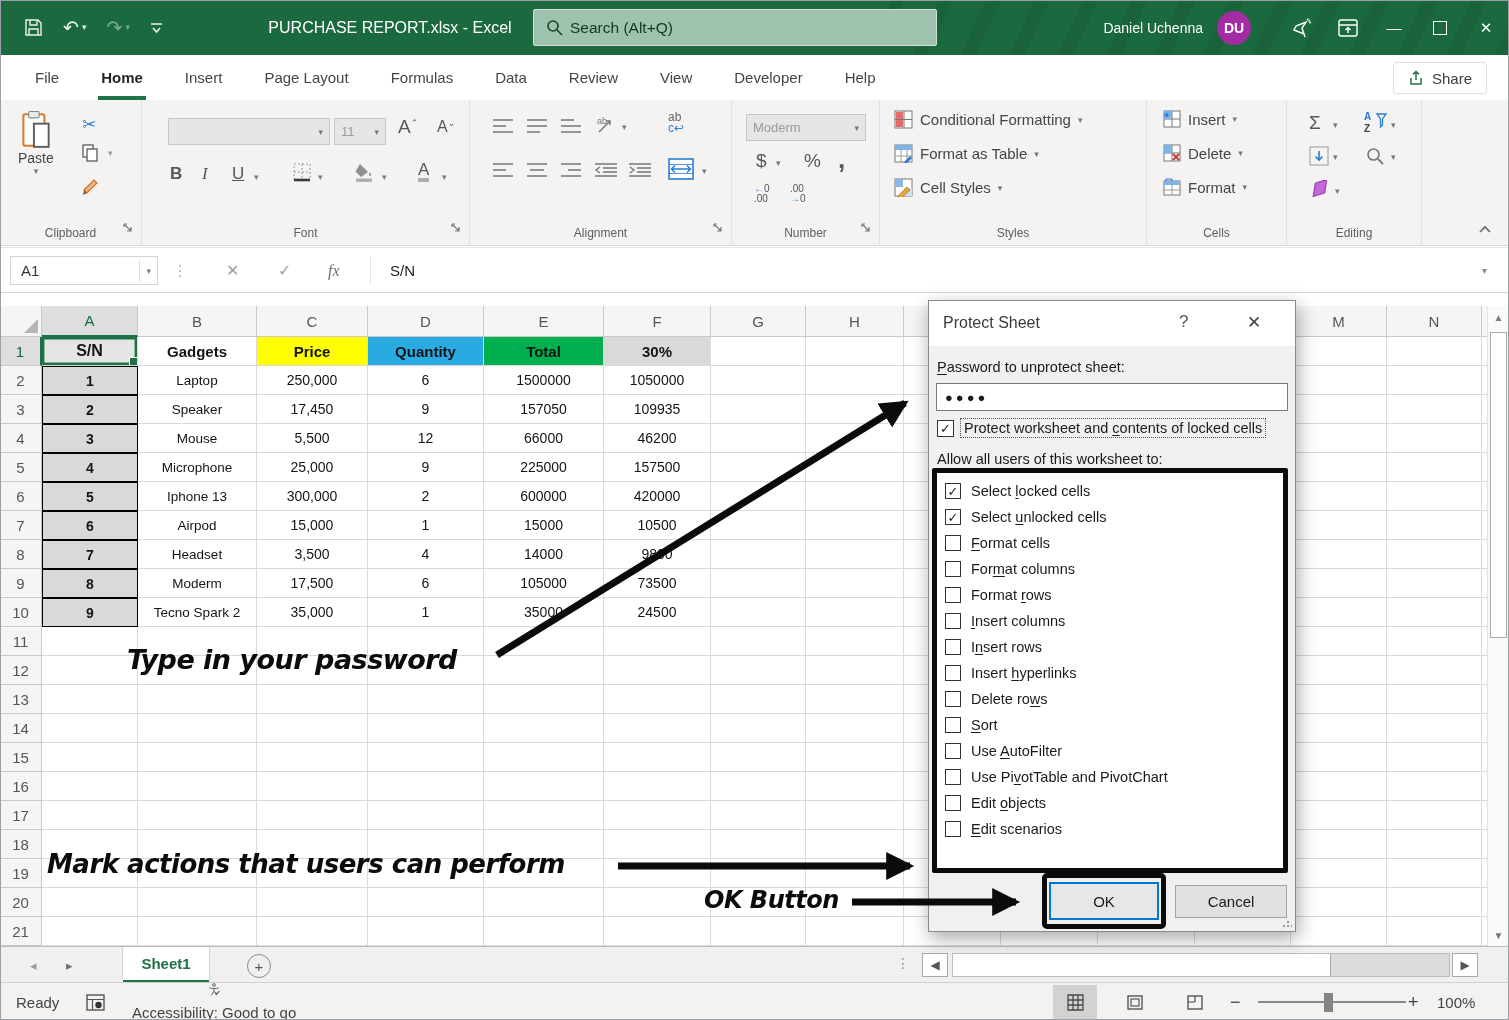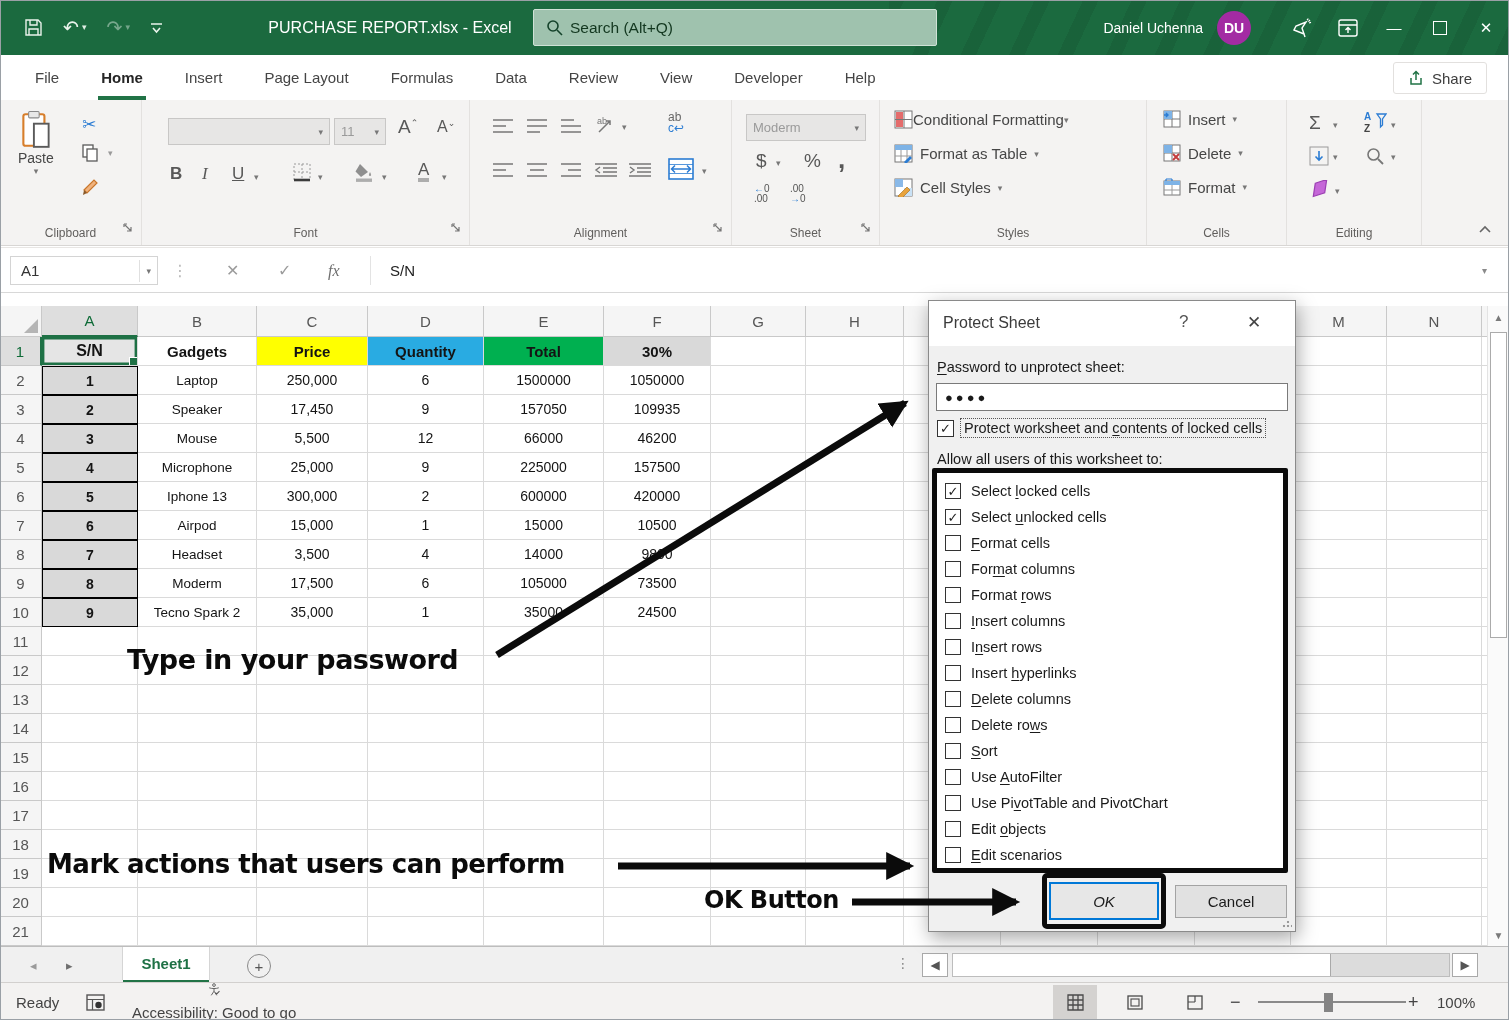--- a/index.html
+++ b/index.html
@@ -84,33 +84,33 @@
     display:flex;align-items:center;padding-left:8px;font-size:13px;letter-spacing:3px;font-weight:700;}
   #protect-row{position:absolute;left:8px;top:117px;display:flex;align-items:center;gap:6px;}
   .cb{width:17px;height:17px;background:#fff;border:1px solid #333;box-sizing:border-box;display:flex;align-items:center;
     justify-content:center;font-size:13px;color:#222;flex:0 0 17px;}
   .focus-dotted{border:1px dotted #555;padding:1px 3px;}
   #allow-label{position:absolute;left:8px;top:150px;}
   #perm-list{position:absolute;left:3px;top:167px;width:356px;height:405px;background:#fff;border:5px solid #0b0b0b;
     border-radius:2px;box-sizing:border-box;padding:5px 0 0 5px;overflow:hidden;}
   .perm{height:26px;display:flex;align-items:center;gap:10px;padding-left:3px;}
   #ok-wrap{position:absolute;left:113px;top:572px;width:124px;height:56px;border:5px solid #0b0b0b;border-radius:5px;
-    box-sizing:border-box;background:#F0F0F0;display:flex;align-items:center;justify-content:center;font-style:italic;}
+    box-sizing:border-box;background:#F0F0F0;display:flex;align-items:center;justify-content:center;}
   #ok-btn{width:110px;height:38px;background:#E7E7E7;border:2px solid #0078D7;box-sizing:border-box;
     display:flex;align-items:center;justify-content:center;font-size:15px;color:#1a1a1a;}
   #cancel-btn{position:absolute;left:246px;top:584px;width:112px;height:33px;background:#E1E1E1;border:1px solid #a3a3a3;
     box-sizing:border-box;display:flex;align-items:center;justify-content:center;font-size:15px;color:#1a1a1a;}
   #grip{position:absolute;right:3px;bottom:3px;width:10px;height:10px;
     background:radial-gradient(circle at 2px 8px,#9a9a9a 1px,transparent 1.6px),
                radial-gradient(circle at 6px 8px,#9a9a9a 1px,transparent 1.6px),
                radial-gradient(circle at 6px 4px,#9a9a9a 1px,transparent 1.6px),
                radial-gradient(circle at 10px 8px,#9a9a9a 1px,transparent 1.6px);}
   
   #overlay{position:absolute;inset:0;pointer-events:none;z-index:20;}
-  .note{position:absolute;font-family:"DejaVu Sans",sans-serif;font-weight:800;color:#0b0b0b;letter-spacing:-.5px;z-index:21;}
+  .note{position:absolute;font-family:"DejaVu Sans",sans-serif;font-weight:800;color:#0b0b0b;letter-spacing:-.5px;z-index:21;font-style:italic;}
   
   #tabbar{position:absolute;left:0;top:946px;width:1509px;height:36px;background:#F0F0F0;border-top:1px solid #bdbdbd;box-sizing:border-box;}
   .navarr{position:absolute;top:0;height:36px;display:flex;align-items:center;color:#9a9a9a;font-size:13px;}
   #sheet-tab{position:absolute;left:122px;top:0;width:86px;height:33px;background:#fff;border-right:1px solid #d5d5d5;
     border-left:1px solid #d5d5d5;display:flex;align-items:center;justify-content:center;font-size:15px;font-weight:700;color:#1E7145;}
   #sheet-tab::after{content:"";position:absolute;left:0;right:0;bottom:-3px;height:3px;background:#217346;}
   #addsheet{position:absolute;left:247px;top:7px;width:22px;height:22px;border:1px solid #8a8a8a;border-radius:50%;
     display:flex;align-items:center;justify-content:center;color:#555;font-size:15px;}
   #hs-dots{position:absolute;left:896px;top:8px;color:#8a8a8a;font-size:14px;letter-spacing:0;}
   .hbtn{position:absolute;top:6px;width:26px;height:24px;background:#fff;border:1px solid #a9a9a9;box-sizing:border-box;
@@ -311,28 +311,28 @@
       <div class="combo abs" style="left:14px;top:14px;width:120px;height:27px;">
           <span>Moderm</span>
           <span class="chev">▾</span>
         </div>
       <span class="abs rb-txt" style="left:24px;top:50px;font-size:19px;">$</span>
       <span class="abs chev" style="left:44px;top:58px;">▾</span>
       <span class="abs rb-txt" style="left:72px;top:50px;font-size:19px;">%</span>
       <span class="abs rb-txt" style="left:106px;top:44px;font-size:26px;font-weight:700;">,</span>
       <span class="abs" style="left:22px;top:84px;font-size:10px;line-height:10px;color:#555;"><span style="color:#2B7CD3;">←</span>0<br>.00</span>
       <span class="abs" style="left:58px;top:84px;font-size:10px;line-height:10px;color:#555;">.00<br><span style="color:#2B7CD3;">→</span>0</span>
-      <div class="grp-label">Sheet</div>
+      <div class="grp-label">Number</div>
       <span class="launcher"><svg width="12" height="12" viewBox="0 0 12 12">
             <path d="M3 3 L9 9 M9 5 V9 H5 M2 2 v3 M2 2 h3" stroke="#767676" stroke-width="1.2" fill="none"></path>
           </svg></span>
     </div>
 
     <div class="grp" style="left:880px;width:267px;">
-      <div class="abs" style="left:14px;top:10px;display:flex;align-items:center;">
+      <div class="abs" style="left:14px;top:10px;display:flex;align-items:center;gap:7px;">
         <svg width="19" height="19" viewBox="0 0 19 19">
             <rect x="1" y="1" width="17" height="17" fill="#fff" stroke="#777"></rect>
             <rect x="2" y="2" width="7" height="7" fill="#E46C6C"></rect>
             <rect x="2" y="10" width="7" height="7" fill="#E46C6C"></rect>
             <path d="M10 1 v17 M1 9.5 h17" stroke="#777"></path>
           </svg>
         <span class="rlbl">Conditional Formatting</span>
           <span class="chev">▾</span>
       </div>
       <div class="abs" style="left:14px;top:44px;display:flex;align-items:center;gap:7px;">
@@ -839,24 +839,20 @@
           <span class="cb" style="height: 16px; width: 16px; flex: 0 0 16px;"></span>
           <span><u>I</u>nsert columns</span>
         </div>
         <div class="perm">
           <span class="cb" style="height: 16px; width: 16px; flex: 0 0 16px;"></span>
           <span>I<u>n</u>sert rows</span>
         </div>
         <div class="perm">
           <span class="cb" style="height: 16px; width: 16px; flex: 0 0 16px;"></span>
           <span>Insert <u>h</u>yperlinks</span>
-        </div>
-        <div class="perm">
-          <span class="cb" style="height: 16px; width: 16px; flex: 0 0 16px;"></span>
-          <span><u>D</u>elete columns</span>
         </div>
         <div class="perm">
           <span class="cb" style="height: 16px; width: 16px; flex: 0 0 16px;"></span>
           <span>Delete ro<u>w</u>s</span>
         </div>
         <div class="perm">
           <span class="cb" style="height: 16px; width: 16px; flex: 0 0 16px;"></span>
           <span><u>S</u>ort</span>
         </div>
         <div class="perm">

